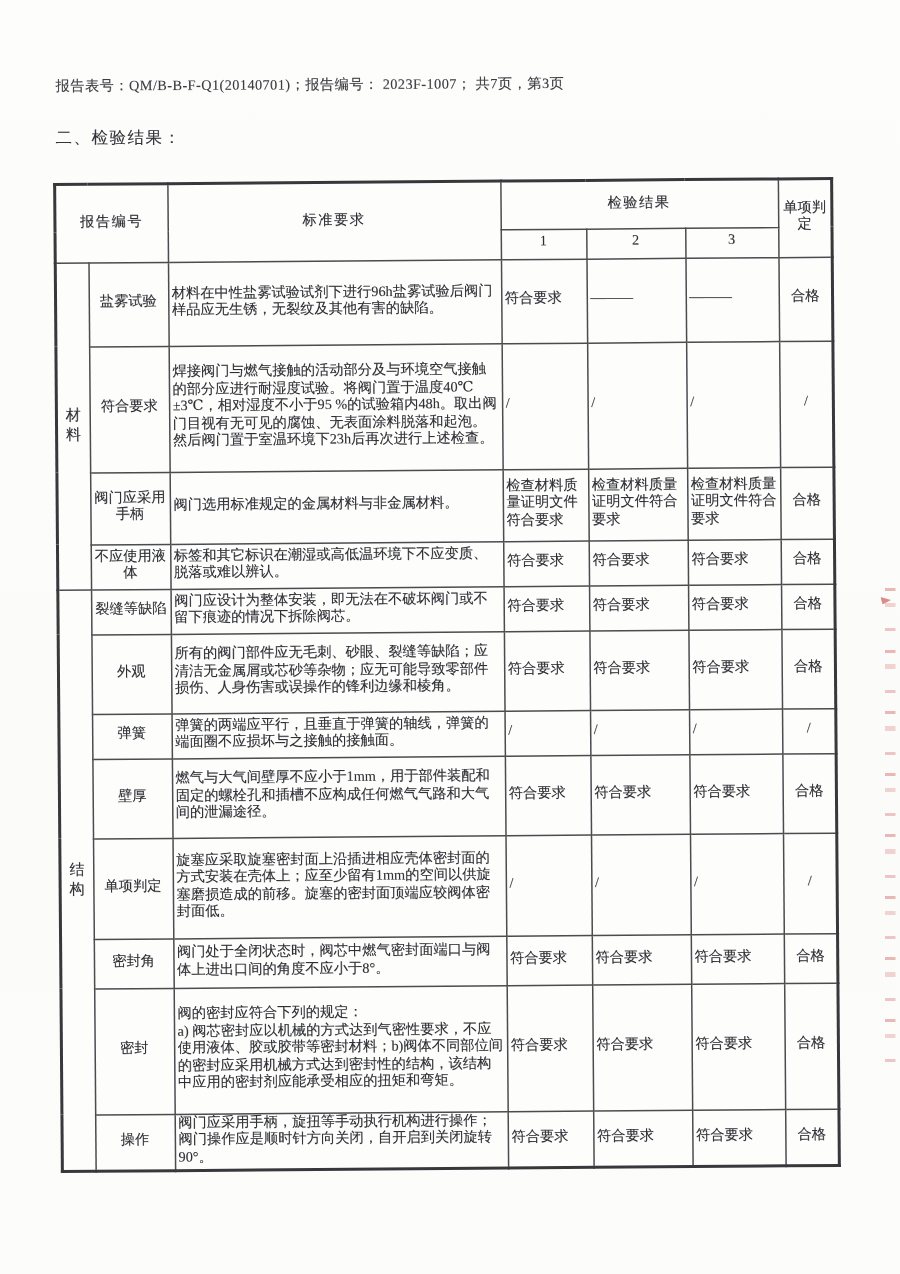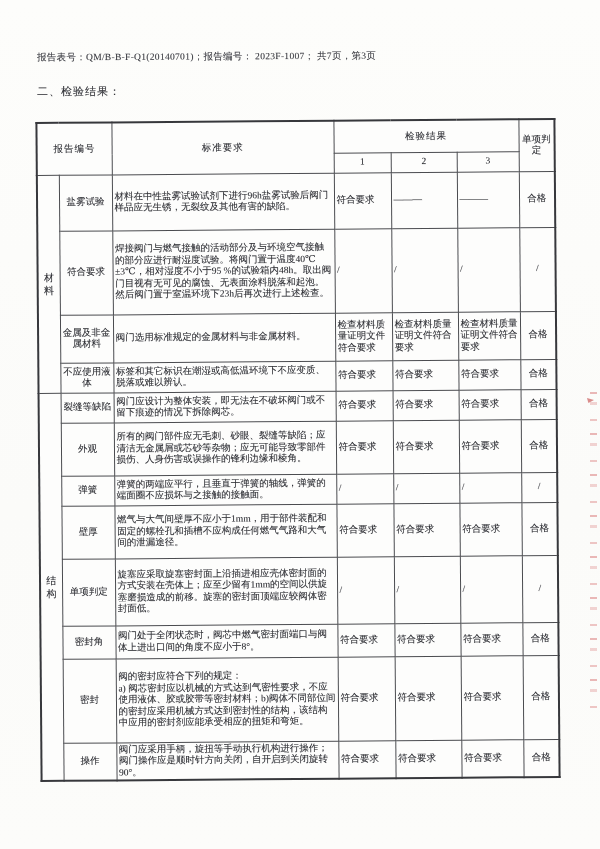--- a/index.html
+++ b/index.html
@@ -108,21 +108,21 @@
     </tr>
     <tr style="height:84px">
       <td class="item">符合要求</td>
       <td class="std">焊接阀门与燃气接触的活动部分及与环境空气接触的部分应进行耐湿度试验。将阀门置于温度40℃±3℃，相对湿度不小于95 %的试验箱内48h。取出阀门目视有无可见的腐蚀、无表面涂料脱落和起泡。然后阀门置于室温环境下23h后再次进行上述检查。</td>
       <td class="res">/</td>
       <td class="res">/</td>
       <td class="res">/</td>
       <td class="judge">/</td>
     </tr>
     <tr style="height:48px">
-      <td class="item">金属及非金属材料</td>
+      <td class="item">阀门应采用手柄</td>
       <td class="std">阀门选用标准规定的金属材料与非金属材料。</td>
       <td class="res">检查材料质量证明文件符合要求</td>
       <td class="res">检查材料质量证明文件符合要求</td>
       <td class="res">检查材料质量证明文件符合要求</td>
       <td class="judge">合格</td>
     </tr>
     <tr style="height:30px">
       <td class="item">不应使用液体</td>
       <td class="std">标签和其它标识在潮湿或高低温环境下不应变质、脱落或难以辨认。</td>
       <td class="res">符合要求</td>

